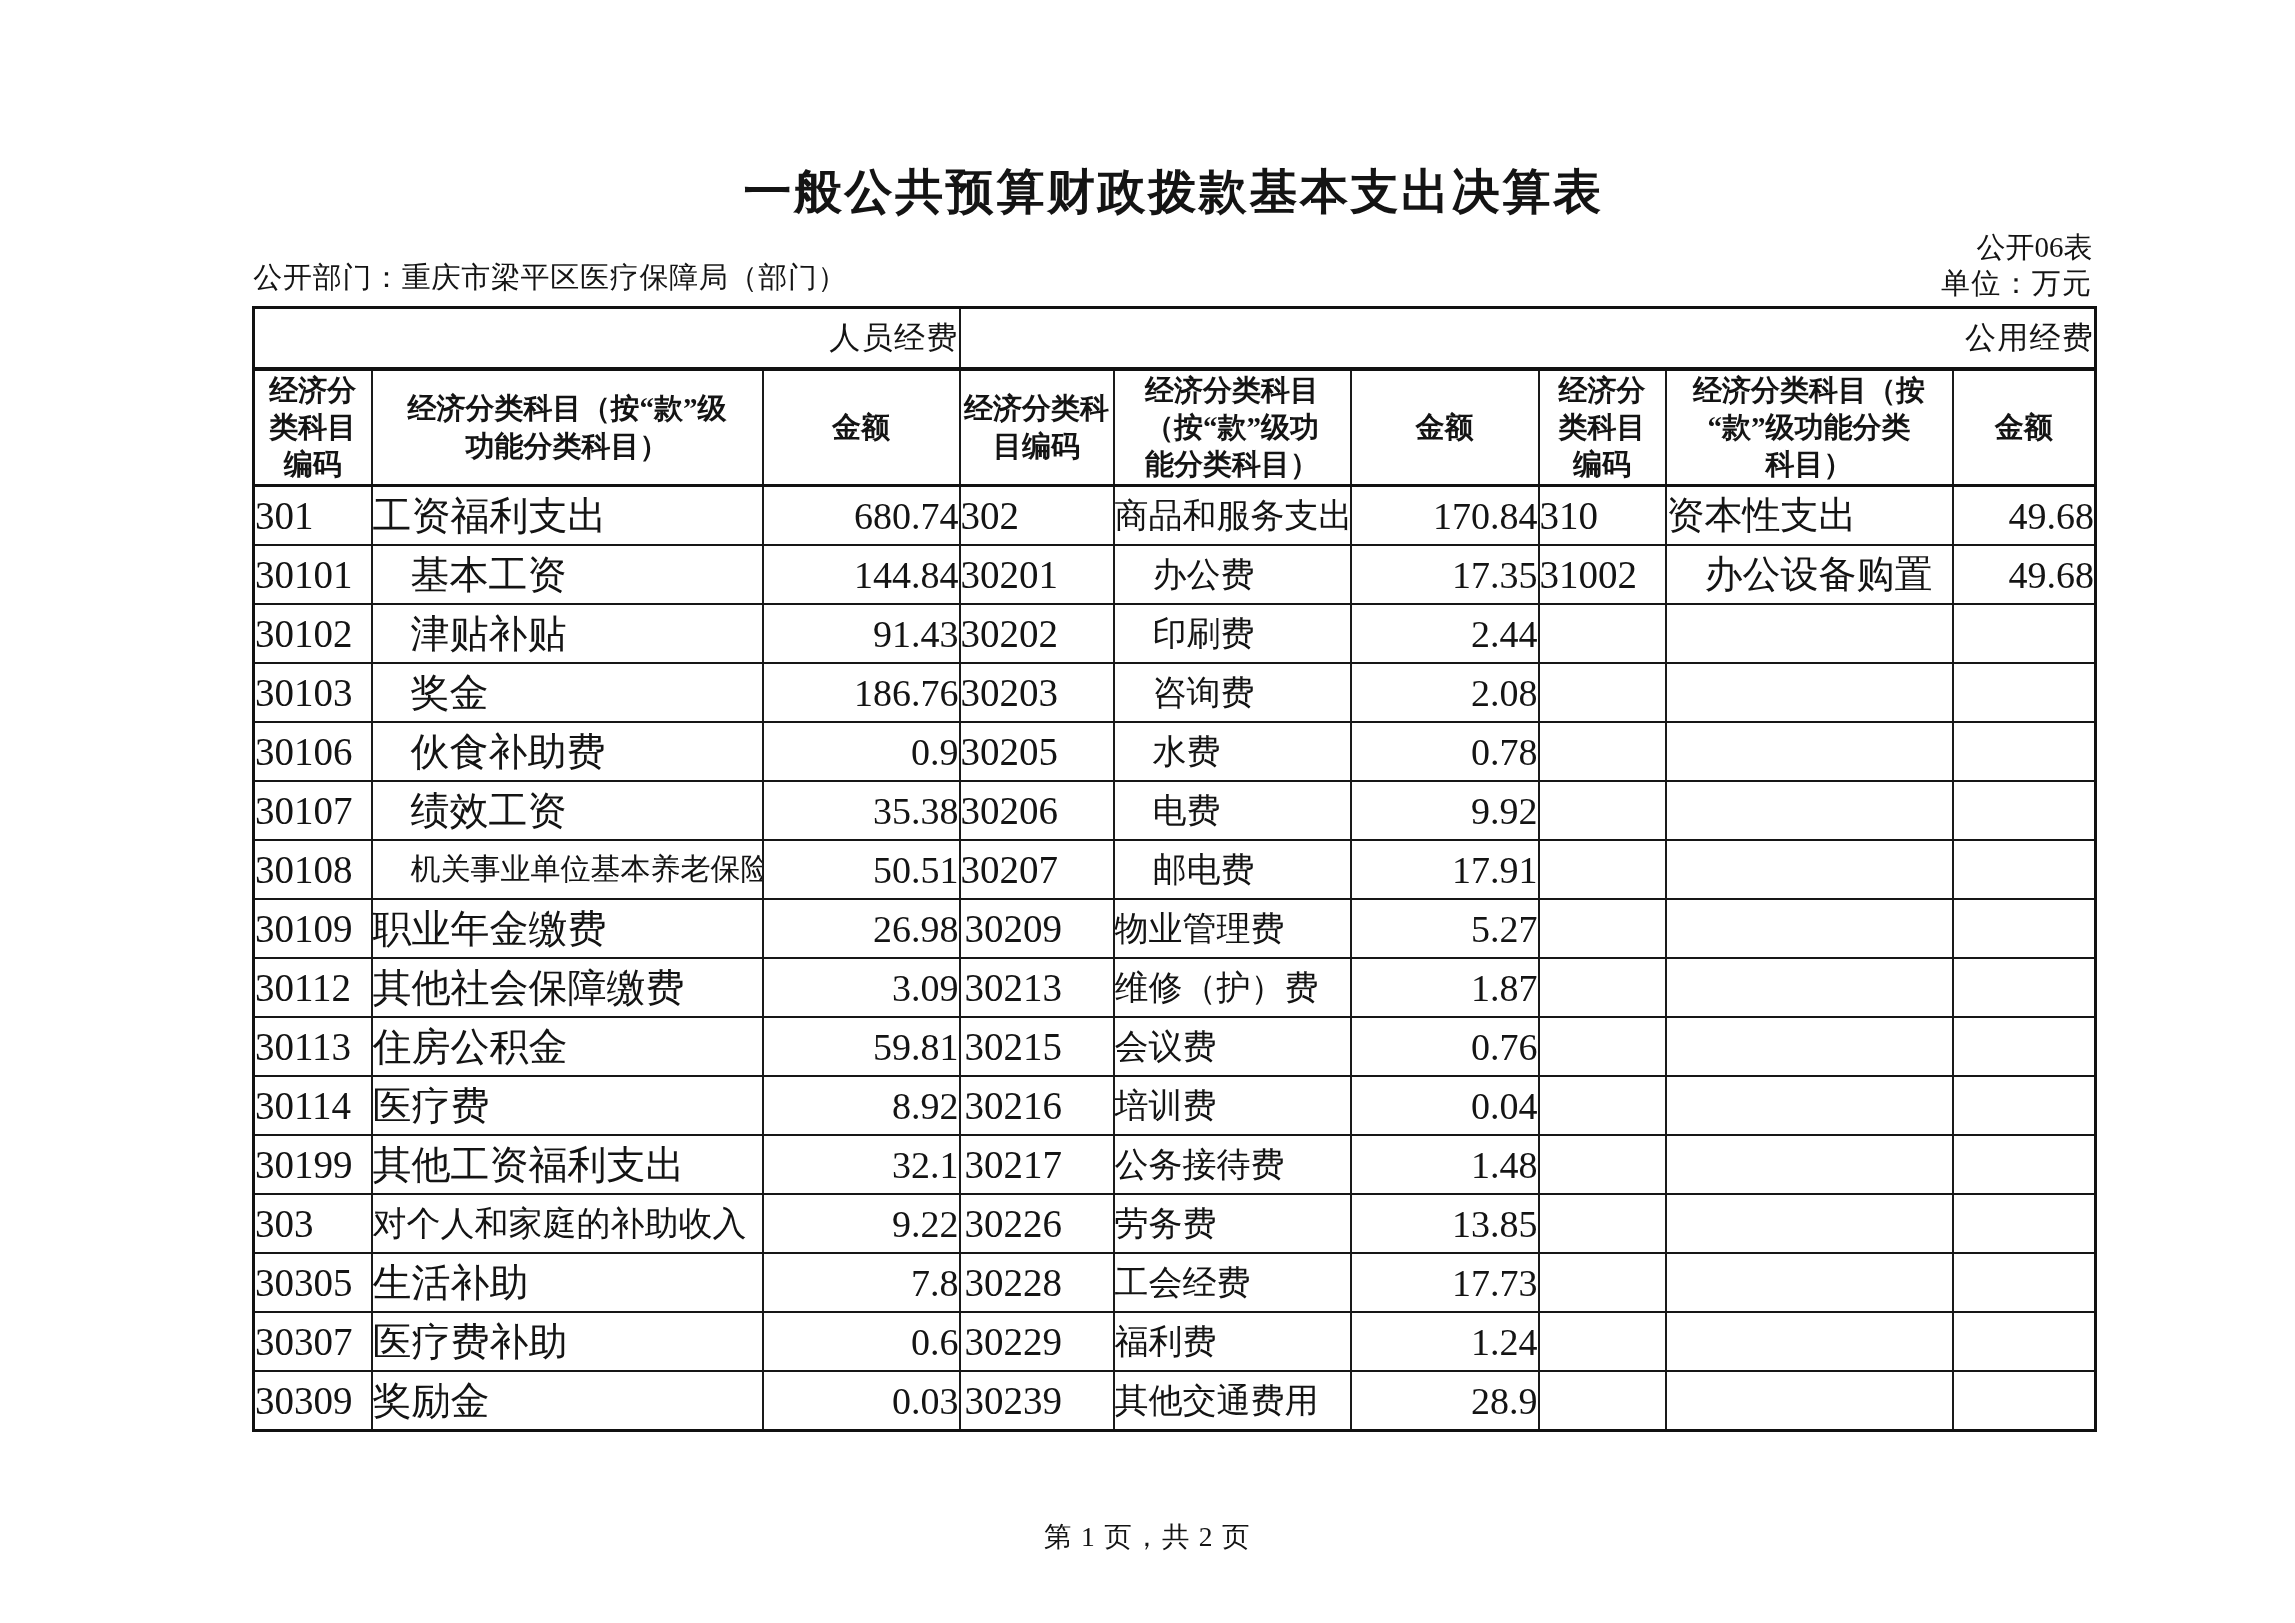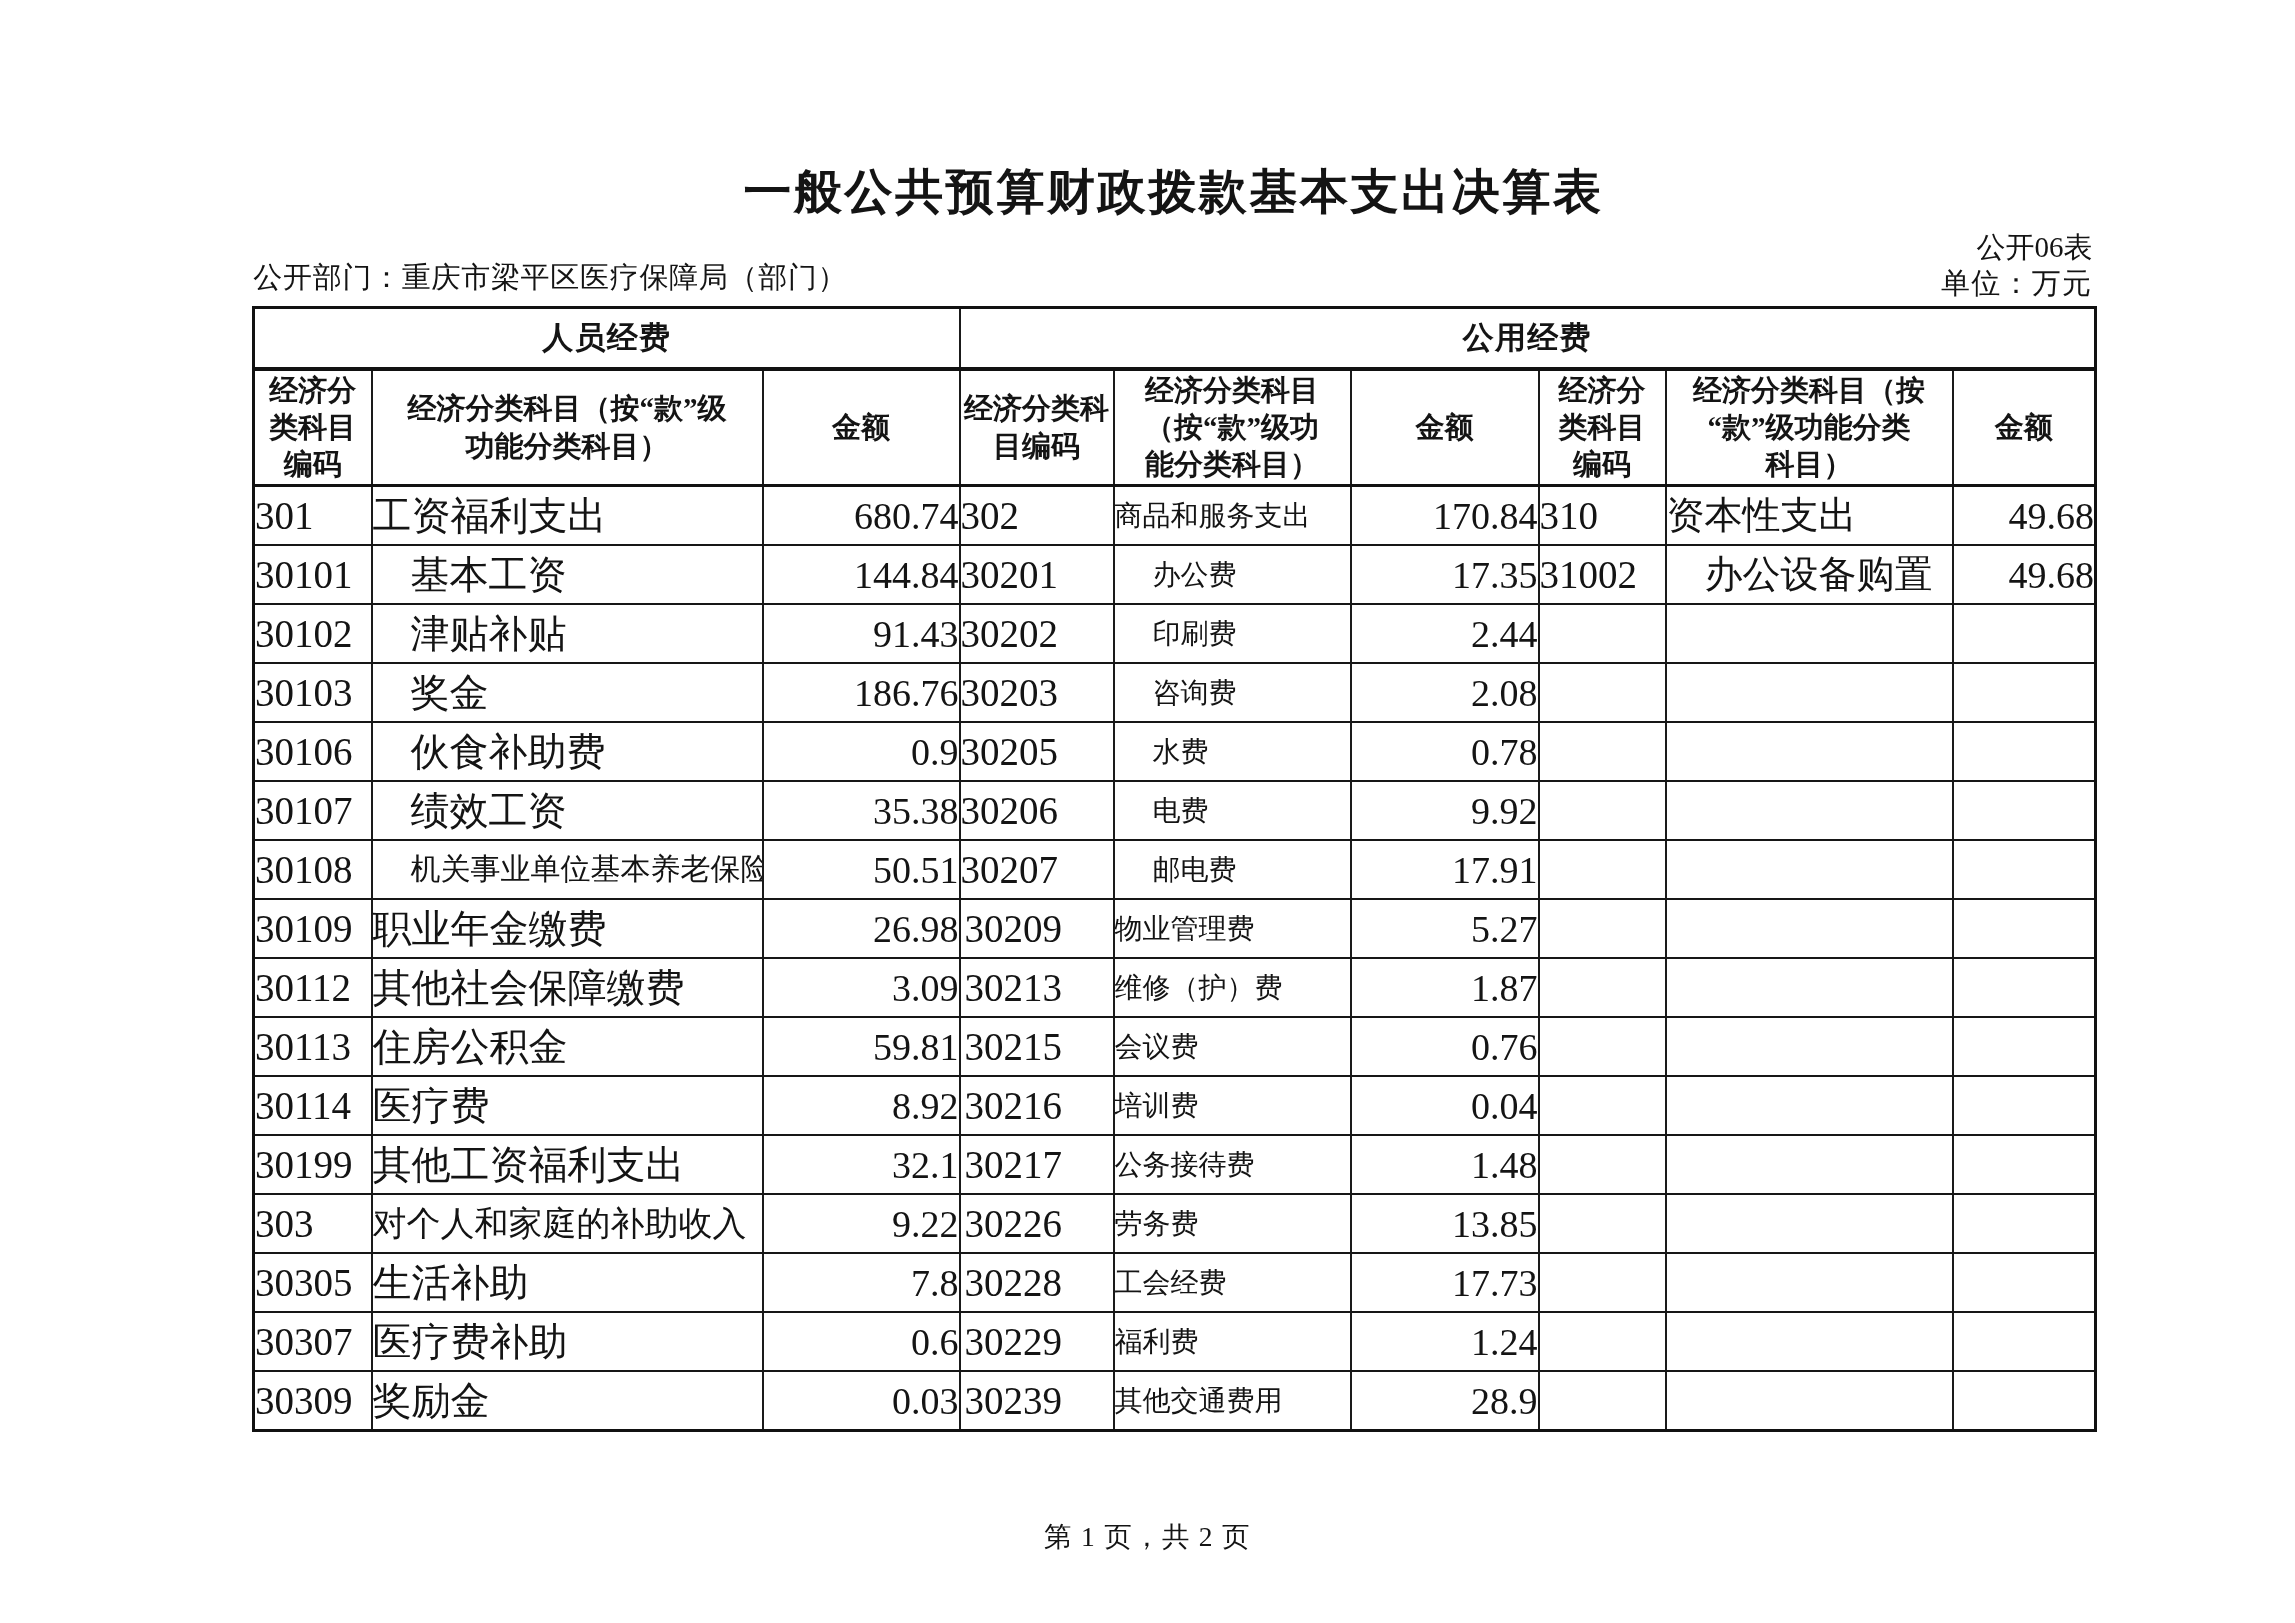--- a/index.html
+++ b/index.html
@@ -42,22 +42,22 @@
   table.budget th, table.budget td{
     border:2px solid #1a1a1a;
     overflow:hidden;
     vertical-align:middle;
     padding:0;
   }
   table.budget{border:3.9px solid #111;}
   tr.group-row th{
     border-bottom:4.6px solid #111;
     height:58px;
-    font-size:31px;font-weight:bold;
-    text-align:center;
+    font-size:31px;font-weight:normal;
+    text-align:right;
     letter-spacing:1.3px;
   }
   tr.header-row th{
     border-bottom:3.9px solid #111;
     height:113px;
     font-size:29px;font-weight:bold;
     text-align:center;
     white-space:pre-line;
     line-height:1.28;
     padding:0 1.3px;
@@ -68,21 +68,21 @@
     border-bottom:2.6px solid #161616;
     white-space:nowrap;
   }
   td.code{font-size:39px;text-align:left;padding-left:5.2px;}
   td.code.r{text-align:left;padding-left:4px;padding-right:1.3px;}
   td.name{text-align:left;padding-left:5.2px;}
   td.name.ind{padding-left:38px;}
   td.n-l{font-size:39px;}
   td.n-l.sm{font-size:34px;}
   td.n-l.xs{font-size:30px;}
-  td.n-m{font-size:28px;}
+  td.n-m{font-size:34px;}
   td.n-r{font-size:38px;}
   td.amt{font-size:38px;text-align:right;padding-right:3.9px;}
   .page-footer{
     position:absolute;top:1519px;left:0;width:2295px;
     text-align:center;
     font-size:27.5px;
     letter-spacing:1.3px;
   }
 </style>
 </head>

